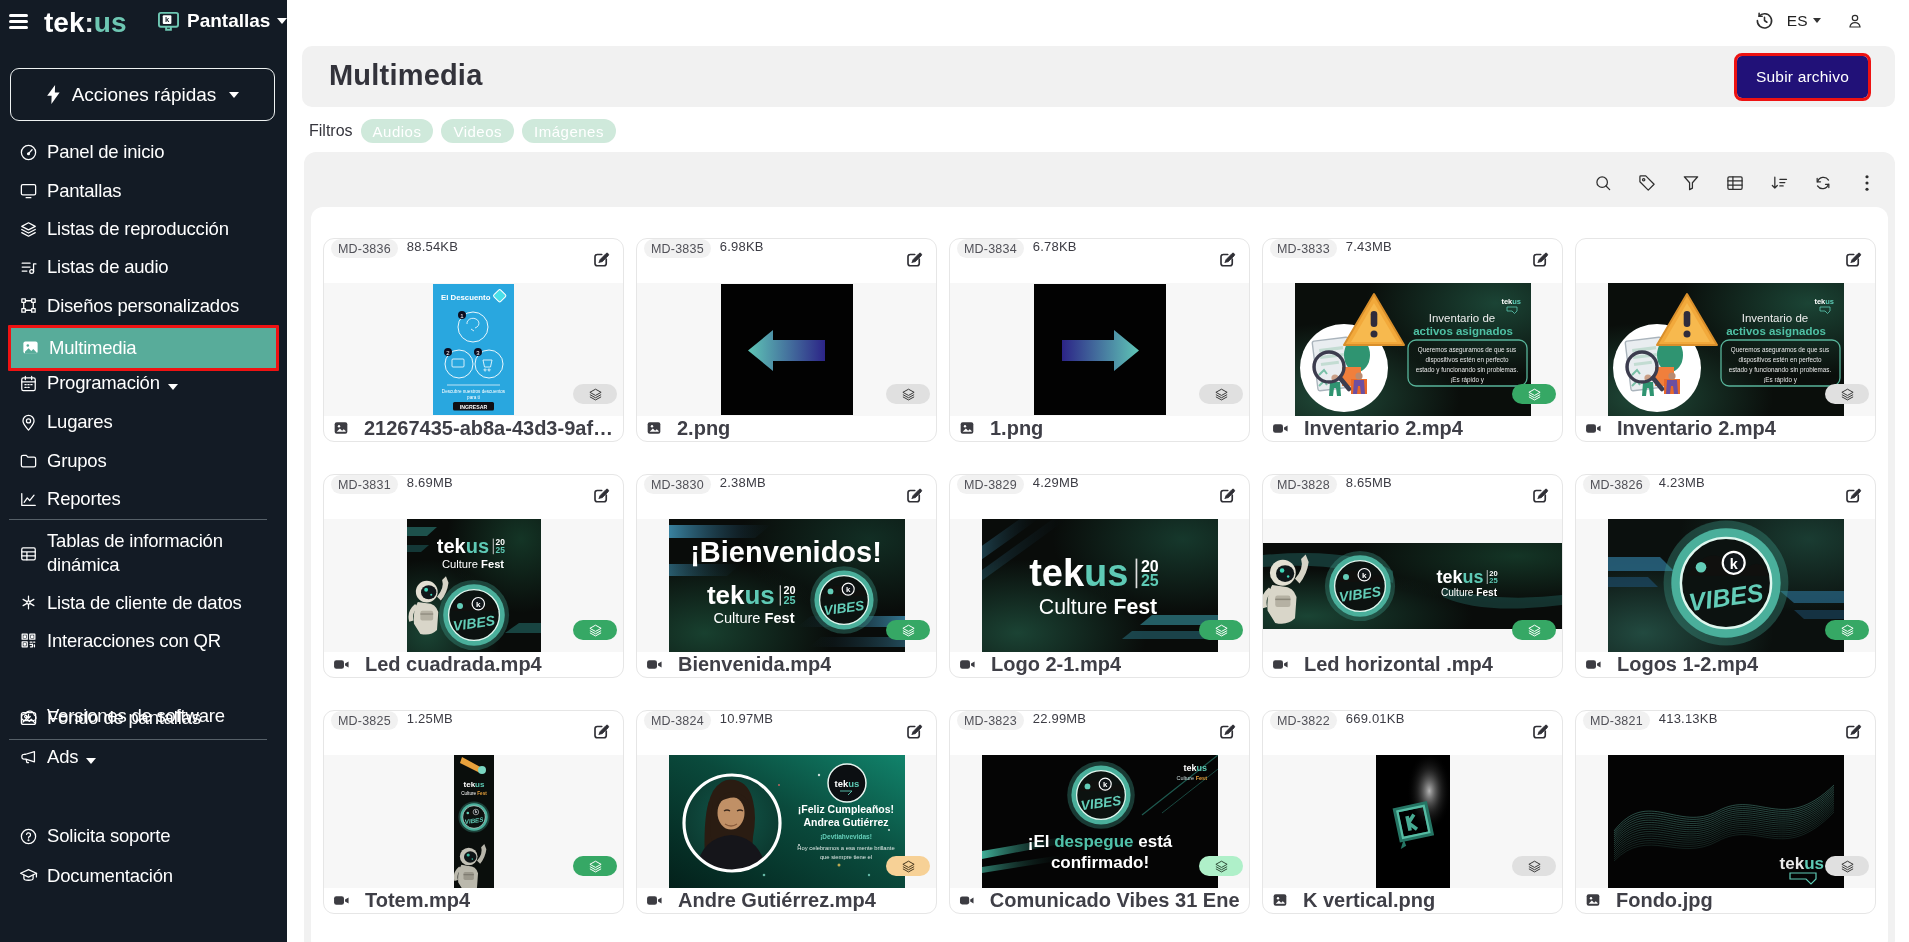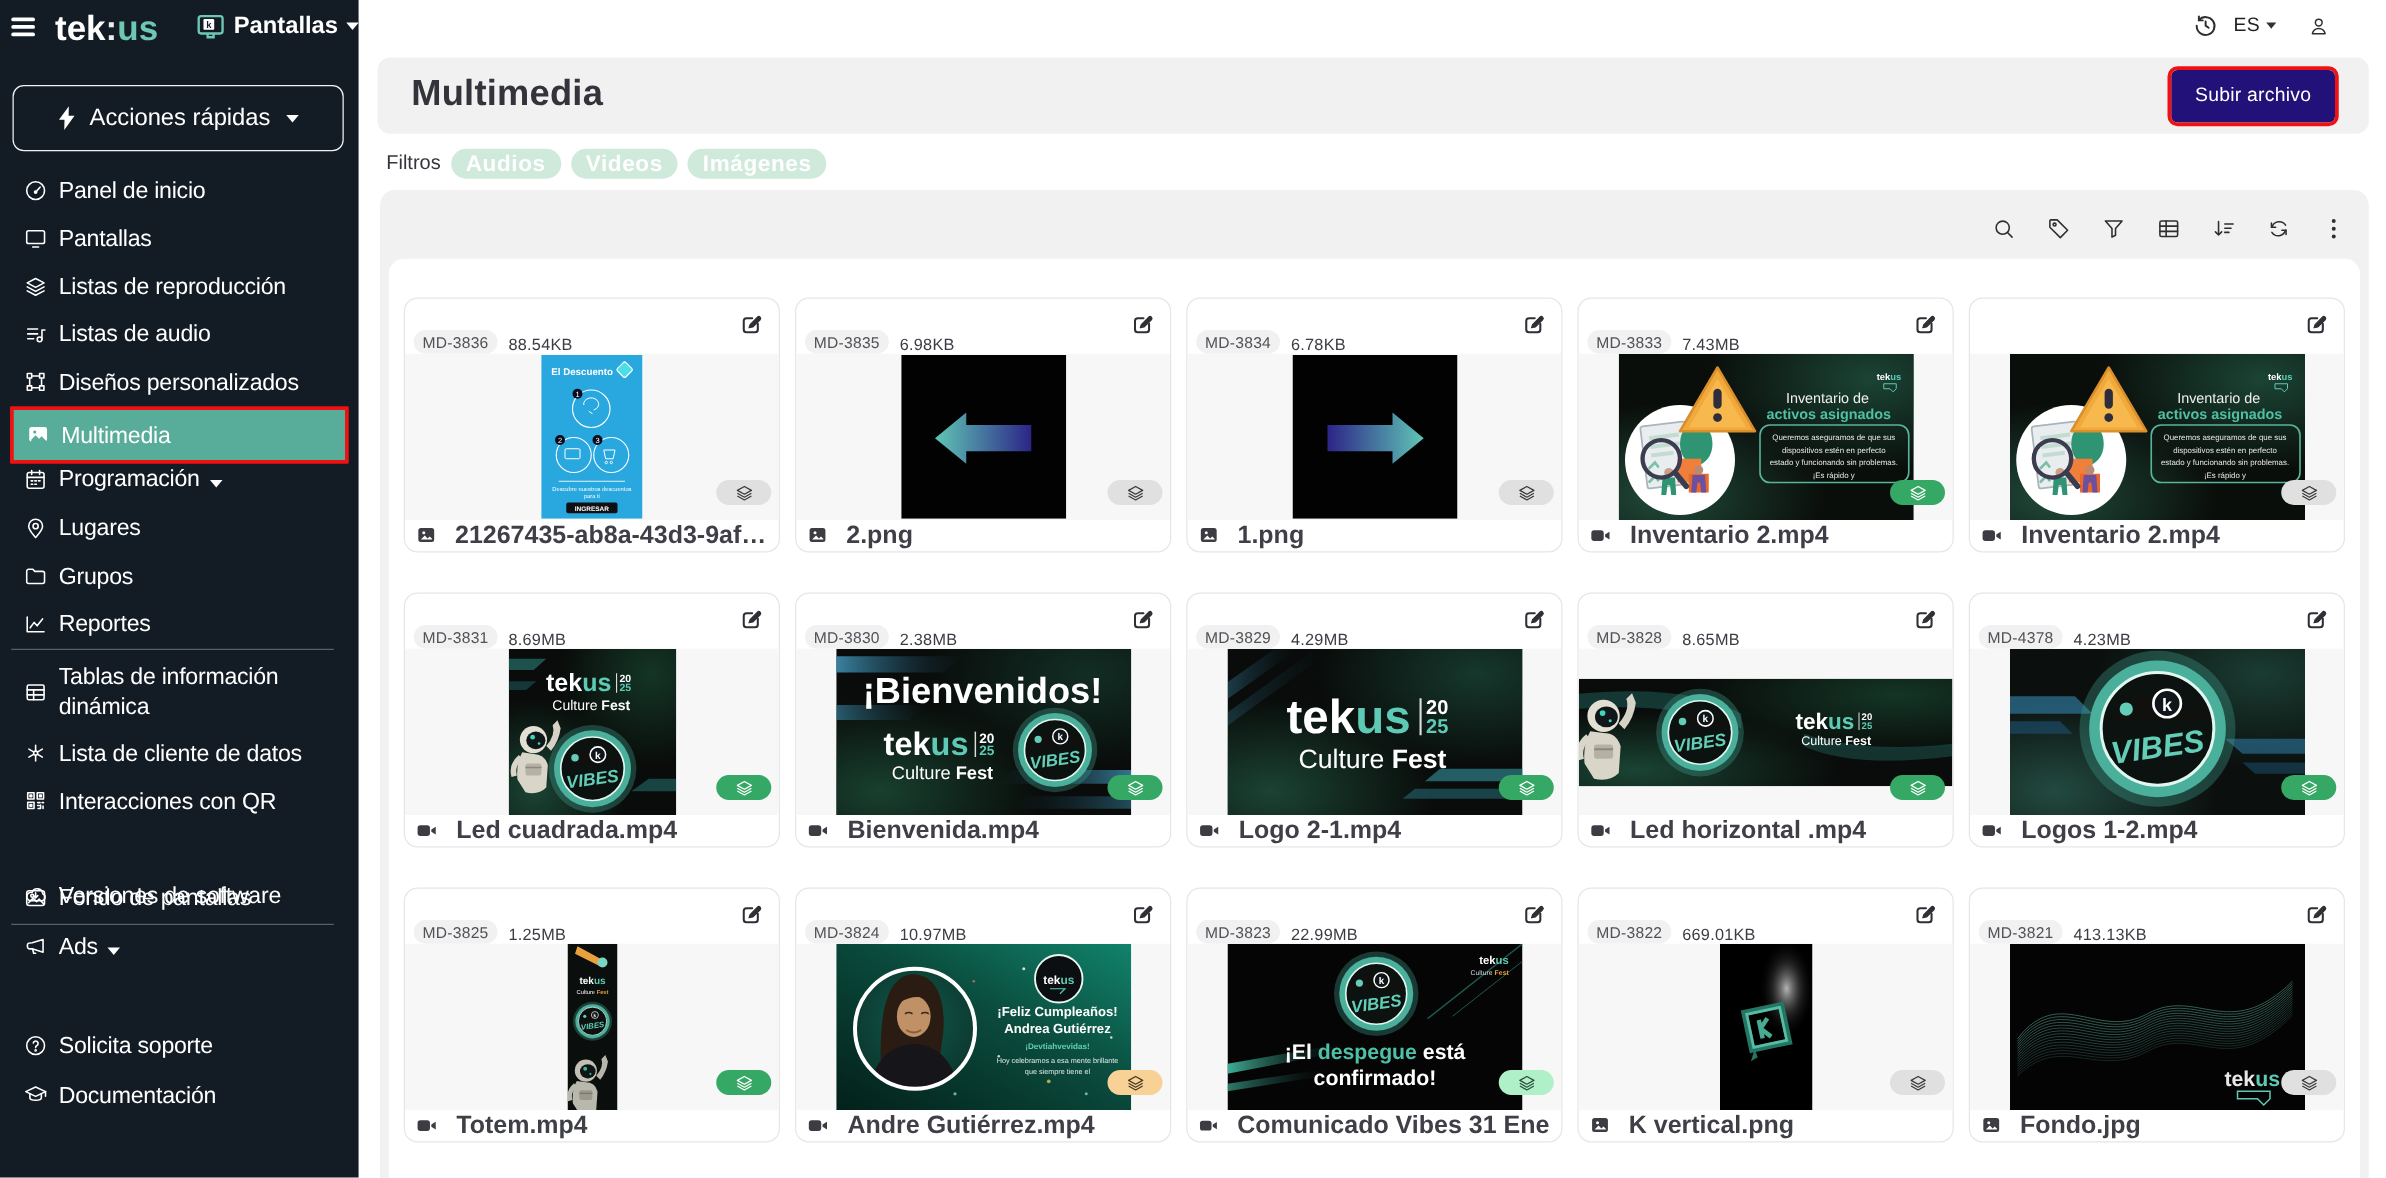--- a/index.html
+++ b/index.html
@@ -15,28 +15,28 @@
 .mi .lb{position:absolute;left:47px;white-space:nowrap}
 .sel{background:#58ac9a;border:3.2px solid #ee1212;left:8px;width:271px;height:46px;border-radius:1px}
 .sel svg{left:10px}
 .sel .lb{left:38px}
 .sdiv{position:absolute;left:9px;width:258px;height:1px;background:#566068}
 #main{position:absolute;left:287px;top:0;width:1622px;height:942px;background:#fff}
 .hband{position:absolute;left:15px;top:46px;width:1593px;height:61px;background:#f1f1f1;border-radius:10px}
 .hband h1{position:absolute;left:27px;top:13px;font-size:29px;font-weight:700;color:#33333b;letter-spacing:.2px}
 .upbtn{position:absolute;right:27px;top:10px;width:131px;height:42px;background:#211178;border-radius:5px;outline:3.6px solid #ee1212;color:#fff;font-size:15.5px;display:flex;align-items:center;justify-content:center;letter-spacing:.2px}
 .frow{position:absolute;left:22px;top:119px;display:flex;align-items:center;gap:8px;font-size:16px;color:#35353d}
-.pill{height:24px;border-radius:12px;background:#cfe9db;color:#fff;font-weight:700;font-size:18px;display:flex;align-items:center;padding:0 12px;letter-spacing:.5px}
+.pill{height:24px;border-radius:12px;background:#cfe9db;color:#fff;font-weight:400;font-size:15px;display:flex;align-items:center;padding:0 12px;letter-spacing:.5px}
 .panel{position:absolute;left:17px;top:152px;width:1591px;height:800px;background:#f1f1f1;border-radius:12px}
 .tools{position:absolute;right:18px;top:21px;display:flex;align-items:center}
 .tools .ti{width:20px;height:20px;margin-left:24px}
 .inner{position:absolute;left:7px;top:55px;width:1577px;height:745px;background:#fff;border-radius:12px;overflow:hidden}
 .grid{position:absolute;left:12px;top:31px;width:1553px;display:grid;grid-template-columns:repeat(5,301px);grid-column-gap:12px;grid-row-gap:32px}
 .card{width:301px;height:204px;background:#fff;border:1px solid #e6e6e6;border-radius:11px;position:relative}
-.chd{position:absolute;left:0;top:0;right:0;height:44px;display:flex;align-items:flex-end;padding:0 13px 0 7px}
+.chd{position:absolute;left:0;top:0;right:0;height:44px;display:flex;align-items:flex-start;padding:0 13px 0 7px}
 .chip{background:#f1f1f1;border-radius:10px;height:19px;display:flex;align-items:center;padding:0 7px;font-size:12.5px;color:#515158;letter-spacing:.2px}
 .sz{margin-left:9px;font-size:13px;color:#3c3c44;letter-spacing:.2px}
 .ced{position:absolute;right:12px;top:12px;width:19px;height:19px}
 .thumb{position:absolute;left:0;top:44px;width:299px;height:133px;background:#f7f7f7;display:flex;align-items:center;justify-content:center;overflow:hidden}
 .badge{position:absolute;right:6px;bottom:37px;width:44px;height:20px;border-radius:10px;display:flex;align-items:center;justify-content:center}
 .cft{position:absolute;left:9px;bottom:2px;right:8px;height:22px;display:flex;align-items:center;gap:15px}
 .cft .fn{font-size:20px;font-weight:700;color:#3f3f47;white-space:nowrap;overflow:hidden;letter-spacing:0}
 </style></head><body>
 <div id="sidebar">
     <div class="burger" style="position:absolute;left:9px;top:14px">
@@ -765,21 +765,21 @@
             <div class="cft">
               <svg viewBox="0 0 24 24" width="17" height="17">
                 <rect x="1.5" y="6" width="14" height="12" rx="3.2" fill="#3c3c42"></rect>
                 <path d="M17 10.6 22 7.6v8.8l-5-3Z" fill="#3c3c42"></path>
               </svg>
               <span class="fn">Led horizontal .mp4</span>
             </div>
           </div>
           <div class="card">
             <div class="chd">
-              <span class="chip">MD-4378</span>
+              <span class="chip">MD-3826</span>
               <span class="sz">4.23MB</span>
             </div>
             <span class="ced"><svg viewBox="0 0 24 24" width="18" height="18" fill="none" stroke="#2f2f35" stroke-width="2.2" stroke-linecap="round" stroke-linejoin="round">
                 <path d="M13 4.7H7A3 3 0 0 0 4 7.7v9A3 3 0 0 0 7 19.7h9a3 3 0 0 0 3-3v-6"></path>
                 <path d="M9.6 15l1.1-3.4L18.6 3.5a2 2 0 0 1 2.9 2.9L13.6 14.2l-4 .8Z" fill="#2f2f35" stroke-width="1.2"></path>
               </svg></span>
             <div class="thumb">
               <svg width="236" height="134" viewBox="0 0 236 134" style="">
                 <radialGradient id="l12b1" cx="15%" cy="85%" r="55%">
                   <stop offset="0" stop-color="#224a40"></stop>

